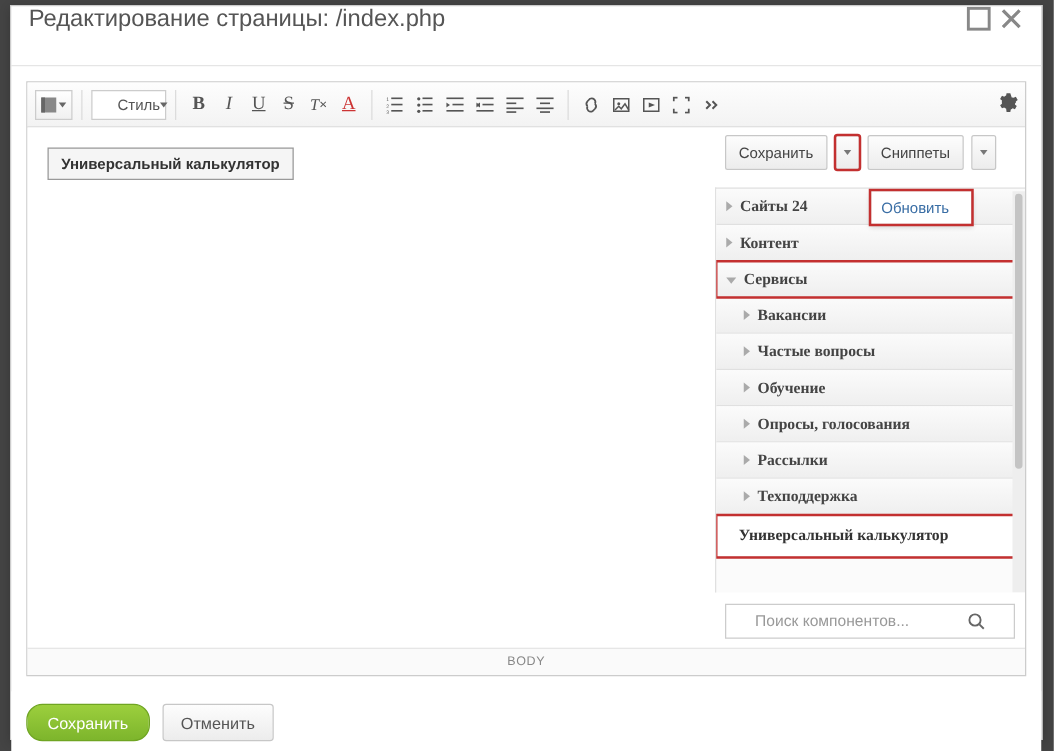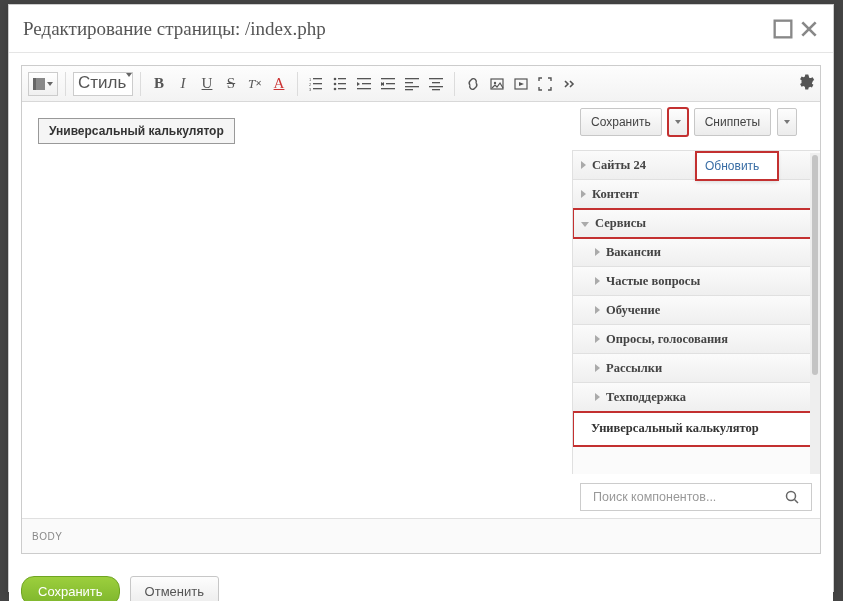--- a/index.html
+++ b/index.html
@@ -1,28 +1,28 @@
 <!DOCTYPE html>
 <html><head>
 <meta charset="utf-8">
 <style>
 * { box-sizing: border-box; margin: 0; padding: 0; }
 body { font-family: Arial, Helvetica, sans-serif; background: #444; font-size: 13px; color: #333; }
 .dialog { position: absolute; top: 4px; left: 8px; width: 826px; height: 588px; background: #fff; border: 1px solid #ccc; box-shadow: 0 2px 8px rgba(0,0,0,0.2); }
-.dlg-header { height: 48px; display: flex; align-items: center; padding: 0 14px; border-bottom: 1px solid #e5e5e5; font-family: Liberation Serif, serif; }
+.dlg-header { height: 48px; display: flex; align-items: flex-start; padding: 0 14px; border-bottom: 1px solid #e5e5e5; }
 .dlg-title { font-size: 19px; color: #555; font-weight: 400; flex: 1; }
 .dlg-win-btn { width: 20px; height: 20px; display: flex; align-items: center; justify-content: center; color: #888; cursor: pointer; margin-left: 6px; }
 .dlg-body { padding: 12px; }
 .editor-frame { border: 1px solid #ccc; }
 .toolbar { height: 36px; background: linear-gradient(#fdfdfd,#f3f3f3); border-bottom: 1px solid #d8d8d8; display: flex; align-items: center; padding: 0 6px; gap: 2px; }
 .tb-sep { width: 1px; height: 24px; background: #dcdcdc; margin: 0 5px; }
 .tb-btn { width: 22px; height: 24px; display: flex; align-items: center; justify-content: center; color: #555; cursor: pointer; font-size: 13px; }
 .tb-btn svg { width: 14px; height: 14px; fill: #555; }
 .tb-letter { font-family: 'Times New Roman', serif; font-size: 15px; }
-.style-dd { width: 60px; height: 24px; border: 1px solid #ccc; background: #fff; font-size: 17px; display: flex; padding: 0 4px; justify-content: space-between; color: #555; cursor: pointer; }
+.style-dd { width: 60px; height: 24px; border: 1px solid #ccc; background: #fff; font-size: 12px; display: flex; align-items: center; padding: 0 20px; justify-content: space-between; color: #555; cursor: pointer; }
 .tpl-btn { width: 30px; height: 24px; border: 1px solid #ccc; background: linear-gradient(#fff,#f0f0f0); display: flex; align-items: center; justify-content: center; gap: 2px; cursor: pointer; }
 .tpl-icon { width: 12px; height: 12px; background: #888; position: relative; }
 .tpl-icon::before { content:''; position:absolute; left:0; top:0; width:3px; height:12px; background:#666; }
 .caret { width: 0; height: 0; border-left: 3px solid transparent; border-right: 3px solid transparent; border-top: 4px solid #666; }
 .gear { position: absolute; right: 18px; top: 68px; width: 18px; height: 18px; cursor: pointer; }
 .gear svg { width: 18px; height: 18px; fill: #555; }
 .editor-body { position: relative; height: 416px; background: #fff; }
 .editor-content { position: absolute; left: 0; top: 0; right: 0; bottom: 0; padding: 12px; }
 .placed-component { display: inline-block; border: 1px solid #999; background: #f5f5f5; padding: 5px 10px; font-size: 12px; font-weight: 700; color: #333; margin: 4px; }
 .side-panel { position: absolute; right: 0; top: 0; width: 248px; height: 100%; }
@@ -34,24 +34,24 @@
 .tree { position: absolute; left: 0; right: 0; top: 48px; bottom: 44px; overflow: hidden; background: #fbfbfb; border-top: 1px solid #e0e0e0; border-left: 1px solid #e0e0e0; font-family: Liberation Serif, serif; }
 .tree-item { height: 29px; display: flex; align-items: center; background: linear-gradient(#fbfbfb,#efefef); border-bottom: 1px solid #e0e0e0; cursor: pointer; font-size: 12.5px; color: #555; }
 .tree-item .tri { margin: 0 6px 0 8px; width: 0; height: 0; border-top: 4px solid transparent; border-bottom: 4px solid transparent; border-left: 5px solid #aaa; }
 .tree-item.open .tri { border-left: 4px solid transparent; border-right: 4px solid transparent; border-top: 5px solid #aaa; border-bottom: none; margin-top: 2px; }
 .tree-item.sub { padding-left: 14px; }
 .tree-item.bold { font-weight: 700; color: #444; }
 .tree-item.leaf { background: #fff; font-weight: 700; color: #333; padding-left: 18px; height: 34px; }
 .tree-scroll { position: absolute; right: 0; top: 2px; bottom: 0; width: 10px; background: #eee; }
 .tree-thumb { position: absolute; right: 2px; top: 2px; width: 6px; height: 220px; background: #c4c4c4; border-radius: 3px; }
 .search-row { position: absolute; left: 0; right: 0; bottom: 0; height: 42px; display: flex; align-items: center; padding: 6px 8px; }
-.search-box { flex: 1; height: 28px; border: 1px solid #ccc; background: #fff; display: flex; align-items: center; padding: 0 12px; }
+.search-box { flex: 1; height: 28px; border: 1px solid #ccc; background: #fff; display: flex; align-items: center; padding: 0 23px; }
 .search-box input { border: none; outline: none; flex: 1; font-size: 12.5px; color: #555; }
 .search-box input::placeholder { color: #999; }
-.path-bar { height: 22px; border-top: 1px solid #e0e0e0; background: #fafafa; font-size: 10px; color: #888; display: flex; align-items: center; padding: 17px 10px; letter-spacing: 0.5px; }
+.path-bar { height: 22px; border-top: 1px solid #e0e0e0; background: #fafafa; font-size: 10px; color: #888; display: flex; align-items: center; padding: 4px 10px; letter-spacing: 0.5px; justify-content: center; }
 .footer { height: 50px; display: flex; align-items: center; gap: 10px; padding: 0 12px; background: #fff; }
 .btn-save { height: 30px; padding: 0 16px; background: linear-gradient(#9ccf3d,#7db52c); border: 1px solid #6fa522; color: #fff; font-size: 13px; border-radius: 13px; cursor: pointer; }
 .btn-cancel { height: 30px; padding: 0 14px; background: linear-gradient(#fdfdfd,#ececec); border: 1px solid #c7c7c7; color: #555; font-size: 13px; border-radius: 3px; cursor: pointer; }
 </style>
 </head>
 <body>
 
 <div class="dialog">
   <div class="dlg-header">
     <div class="dlg-title">Редактирование страницы: /index.php</div>

